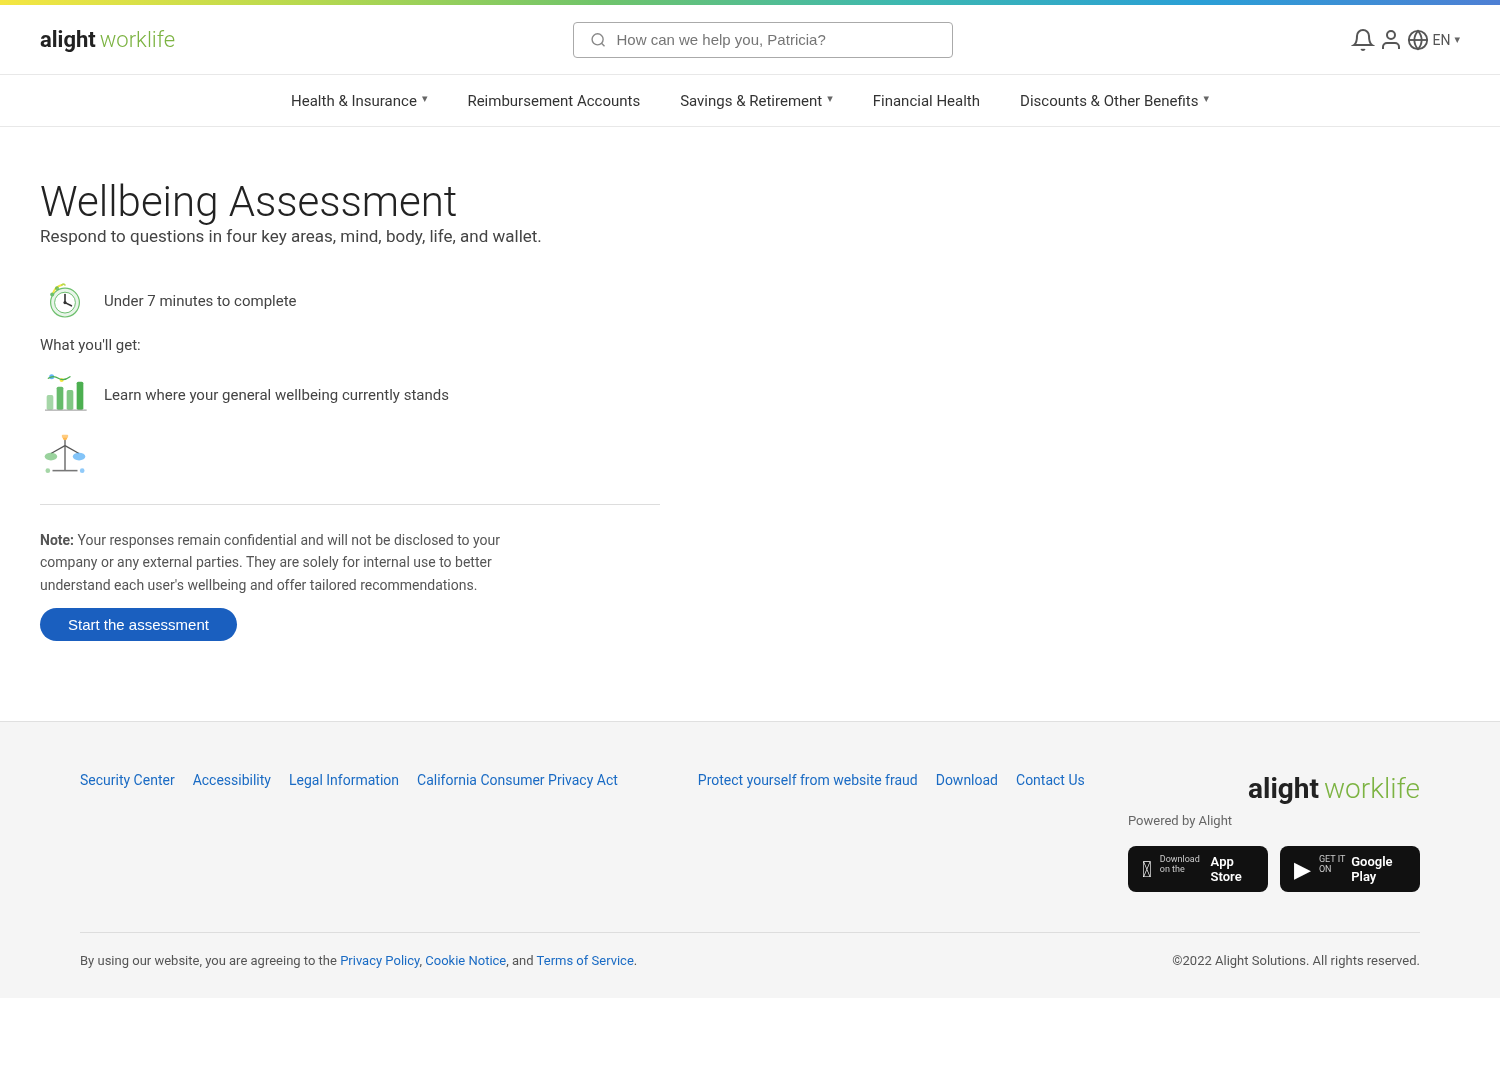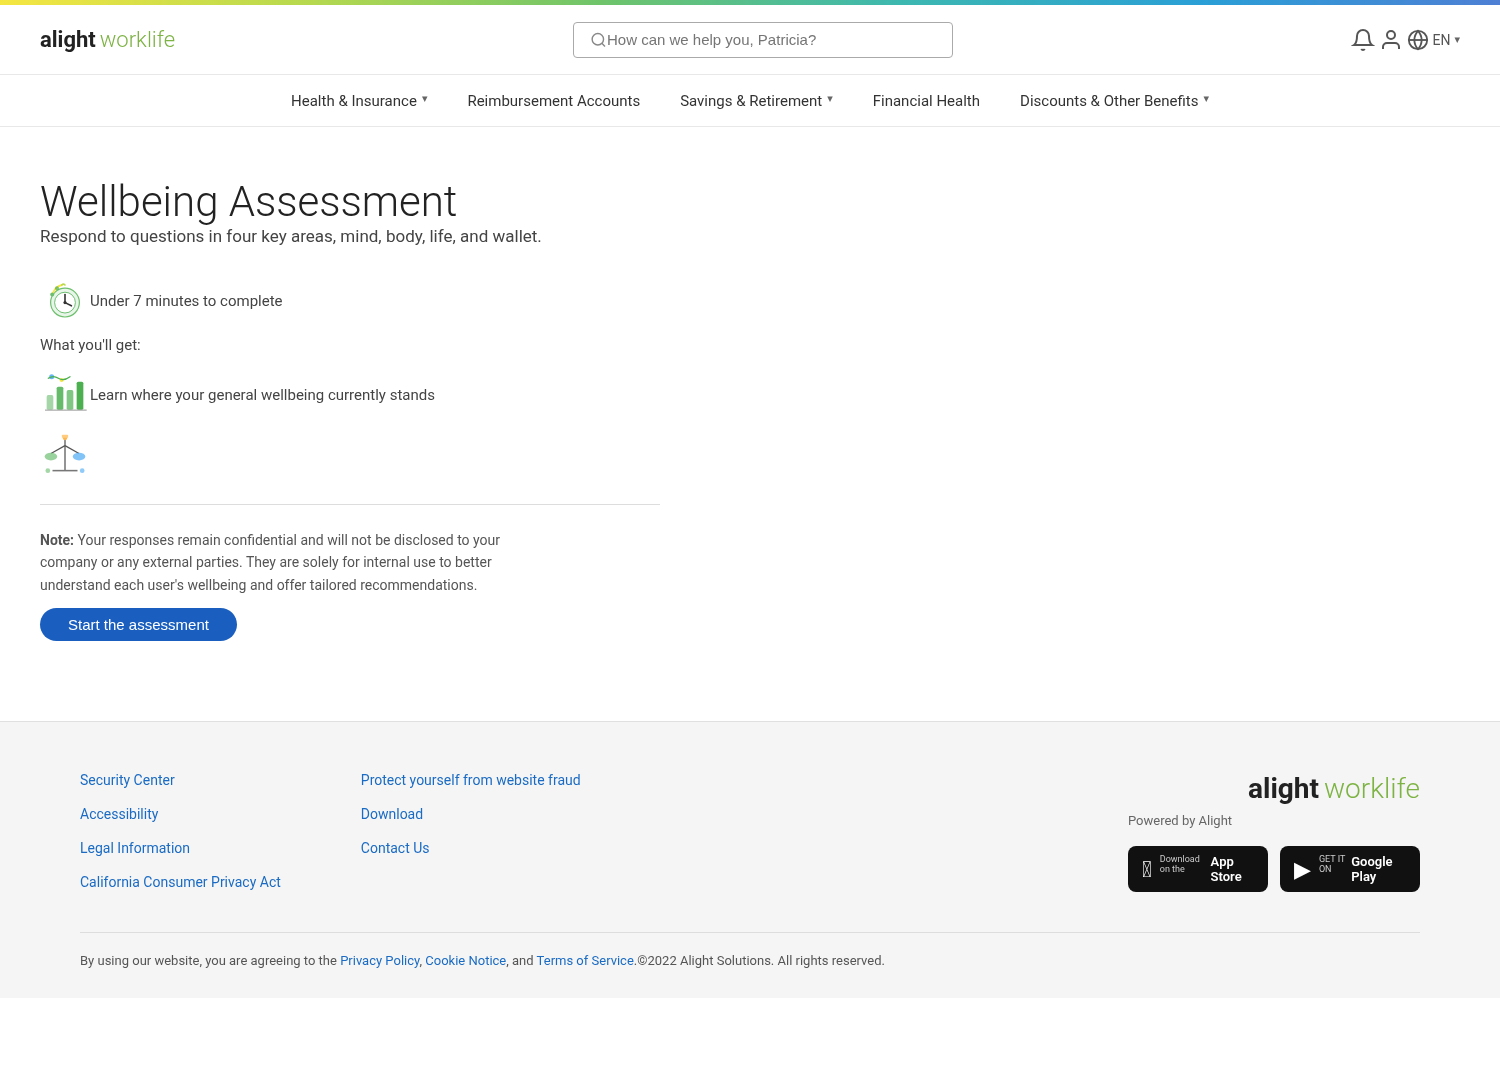--- a/index.html
+++ b/index.html
@@ -36,20 +36,21 @@
       color: #7cb342;
       margin-left: 4px;
     }
     .search-box {
       display: flex;
       align-items: center;
       border: 1.5px solid #aaa;
       border-radius: 4px;
       padding: 8px 16px;
       width: 380px;
+      gap: 10px;
     }
     .search-box input {
       border: none;
       outline: none;
       font-size: 15px;
       color: #555;
       width: 100%;
     }
     .search-icon-svg { color: #888; }
     .header-icons {
@@ -99,20 +100,21 @@
       margin-bottom: 0;
     }
     .subtitle {
       font-size: 17px;
       color: #444;
       margin-bottom: 30px;
     }
     .feature-item {
       display: flex;
       align-items: center;
+      gap: 14px;
       margin-bottom: 10px;
     }
     .feature-icon {
       width: 50px;
       height: 50px;
       flex-shrink: 0;
       display: flex;
       align-items: center;
       justify-content: center;
     }
@@ -158,22 +160,23 @@
       padding: 50px 80px 30px 80px;
       border-top: 1px solid #e0e0e0;
     }
     .footer-main {
       display: flex;
       justify-content: space-between;
       margin-bottom: 40px;
     }
     .footer-links-col {
       display: flex;
-      flex-direction: column;
+      flex-direction: row;
       gap: 18px;
+      text-align: right;
     }
     .footer-link {
       color: #1a6bc4;
       font-size: 14px;
       text-decoration: none;
       cursor: pointer;
     }
     .footer-brand {
       display: flex;
       flex-direction: column;
@@ -218,20 +221,21 @@
     }
     .app-badge-icon { font-size: 22px; }
     .app-badge-text { display: flex; }
     .app-badge-line1 { font-size: 9px; color: #ccc; }
     .app-badge-line2 { font-size: 13px; font-weight: 600; }
 
     .footer-bottom {
       border-top: 1px solid #ddd;
       padding-top: 20px;
       display: flex;
+      justify-content: space-between;
       align-items: center;
     }
     .footer-bottom-text {
       font-size: 13px;
       color: #555;
     }
     .footer-bottom-link {
       color: #1a6bc4;
       text-decoration: none;
       cursor: pointer;

